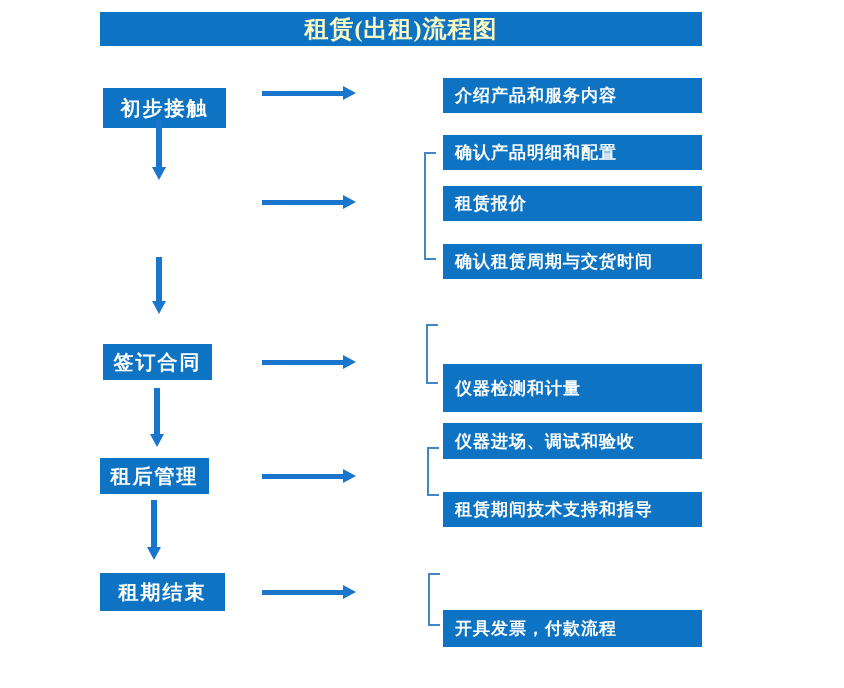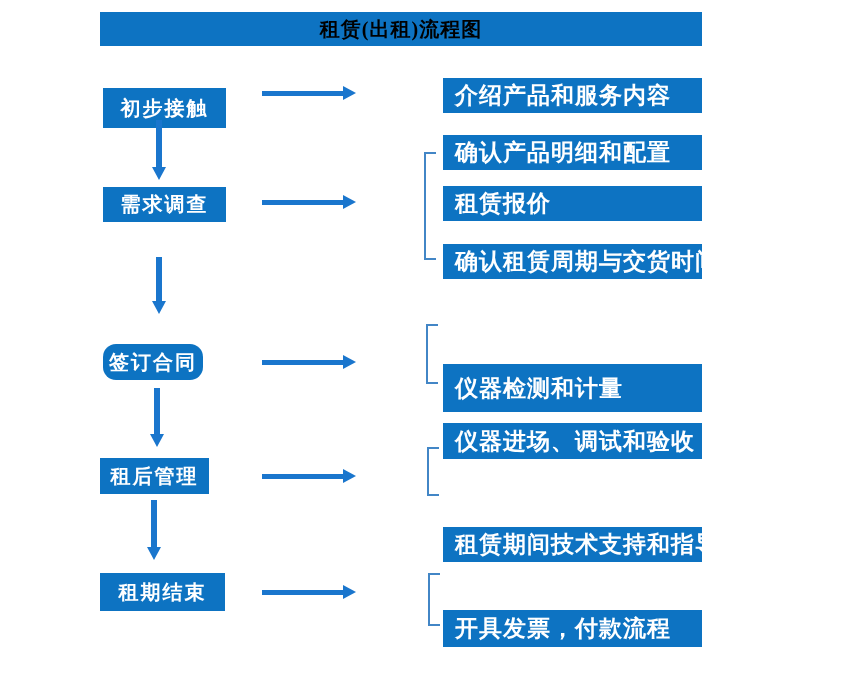--- a/index.html
+++ b/index.html
@@ -4,36 +4,36 @@
 <style>
   html, body { margin: 0; padding: 0; background: #ffffff; }
   body {
     width: 844px; height: 688px; position: relative; overflow: hidden;
     font-family: "Liberation Serif", "DejaVu Serif", serif;
   }
   .canvas { position: absolute; left: 0; top: 0; width: 844px; height: 688px; }
 
   .title-bar {
     position: absolute; left: 100px; top: 12px; width: 602px; height: 34px;
-    background: #0d73c2; color: #000000;
+    background: #0d73c2; color: #fef9c3;
     display: flex; align-items: center; justify-content: center;
-    font-size: 20px; font-weight: bold; letter-spacing: 1px;
+    font-size: 24px; font-weight: bold; letter-spacing: 1px;
   }
 
   .stage {
     position: absolute; background: #0d73c2; color: #ffffff;
     display: flex; align-items: center; justify-content: center;
     font-size: 20px; font-weight: bold; letter-spacing: 2px;
   }
 
   .detail {
     position: absolute; left: 443px; width: 259px; height: 35px;
     background: #0d73c2; color: #ffffff; box-sizing: border-box;
     display: flex; align-items: center; justify-content: flex-start;
-    padding-left: 12px; font-size: 23px; font-weight: bold; letter-spacing: 1px;
+    padding-left: 12px; font-size: 17px; font-weight: bold; letter-spacing: 1px;
     white-space: nowrap;
   }
 
   
   .harrow { position: absolute; width: 94px; height: 14px; }
   .harrow .shaft { position: absolute; left: 0; top: 5px; width: 82px; height: 5px; background: #1a76cd; }
   .harrow .head {
     position: absolute; right: 0; top: 0; width: 0; height: 0;
     border-left: 13px solid #1a76cd; border-top: 7px solid transparent; border-bottom: 7px solid transparent;
   }
@@ -55,32 +55,31 @@
 </head>
 <body>
 
 <div class="canvas">
 
   <div class="title-bar">
     <span>租赁(出租)流程图</span>
   </div>
 
   <div class="stage" style="left:103px; top:88px;  width:123px; height:40px;">初步接触</div>
-  <div class="stage" style="left:103px; top:187px; width:123px; height:35px;">需求调查</div>
-  <div class="stage" style="left:103px; top:344px; width:100px; height:36px;border-radius:13px;">签订合同</div>
+  <div class="stage" style="left:103px; top:344px; width:109px; height:36px;">签订合同</div>
   <div class="stage" style="left:100px; top:458px; width:109px; height:36px;text-align:right;">租后管理</div>
   <div class="stage" style="left:100px; top:573px; width:125px; height:38px;">租期结束</div>
 
   <div class="detail" style="top:78px;">介绍产品和服务内容</div>
   <div class="detail" style="top:135px;">确认产品明细和配置</div>
   <div class="detail" style="top:186px;">租赁报价</div>
   <div class="detail" style="top:244px;">确认租赁周期与交货时间</div>
   <div class="detail" style="top:364px; height:48px;">仪器检测和计量</div>
   <div class="detail" style="top:423px; height:36px;">仪器进场、调试和验收</div>
-  <div class="detail" style="top:492px;margin-top:35px;">租赁期间技术支持和指导</div>
+  <div class="detail" style="top:492px;">租赁期间技术支持和指导</div>
   <div class="detail" style="top:610px; height:37px;">开具发票，付款流程</div>
 
   <div class="harrow" style="left:262px; top:86px;">
       <div class="shaft"></div>
       <div class="head"></div>
     </div>
   <div class="harrow" style="left:262px; top:195px;">
       <div class="shaft"></div>
       <div class="head"></div>
     </div>

